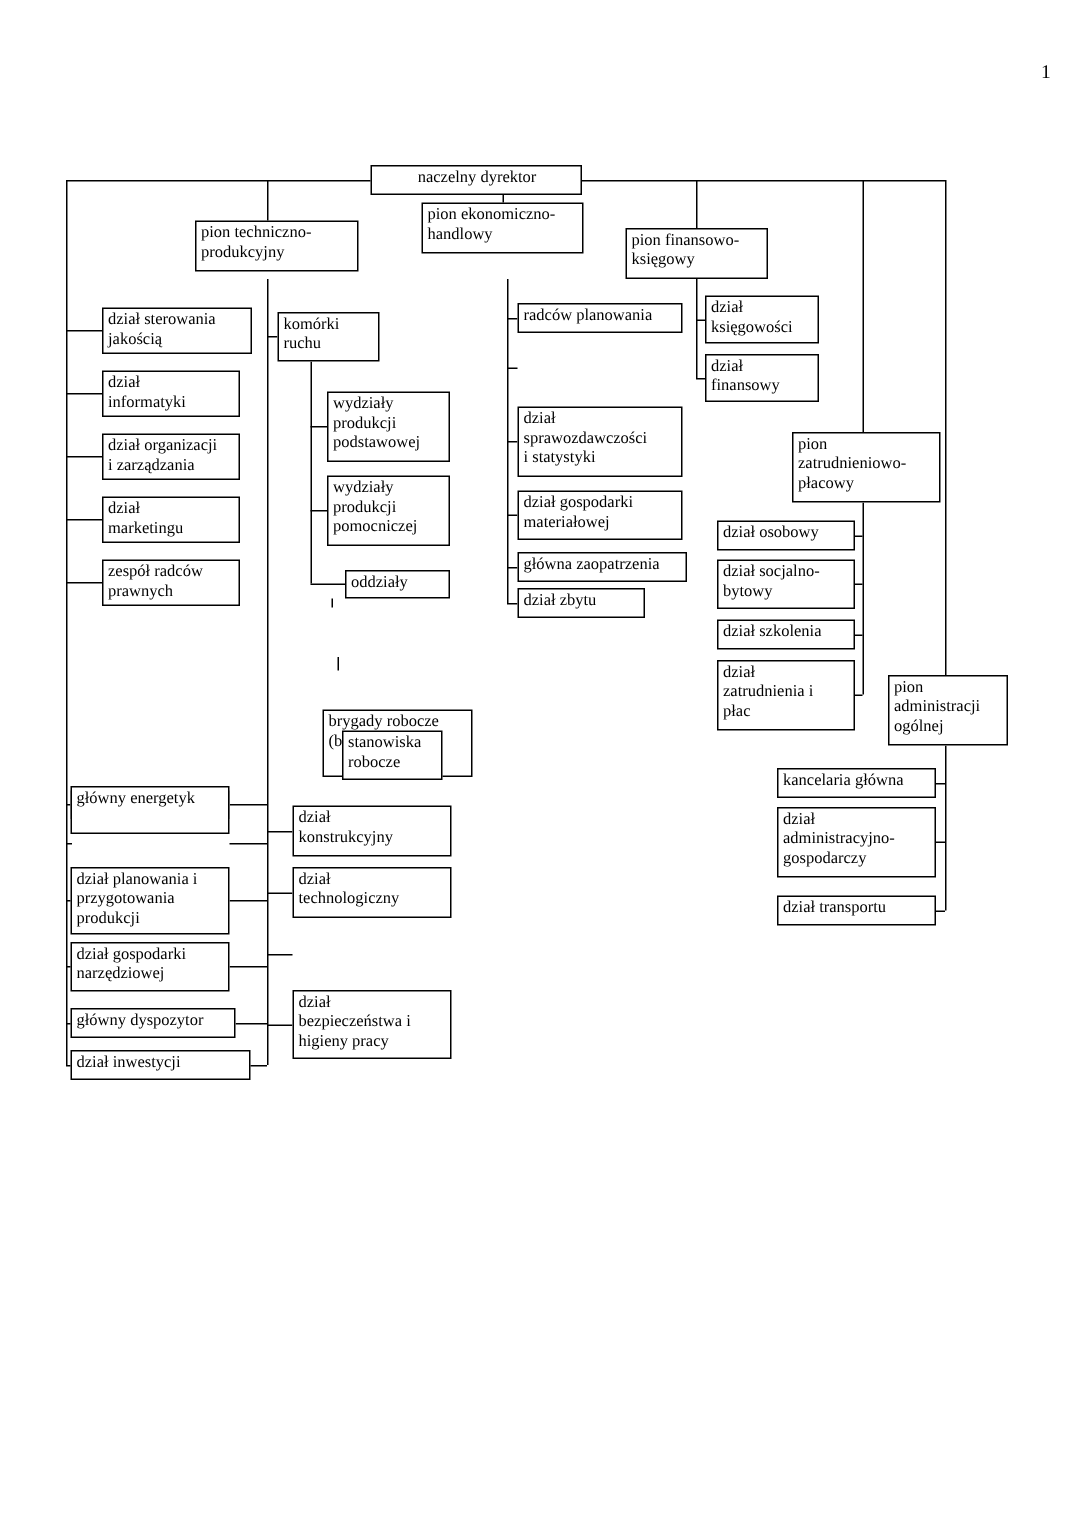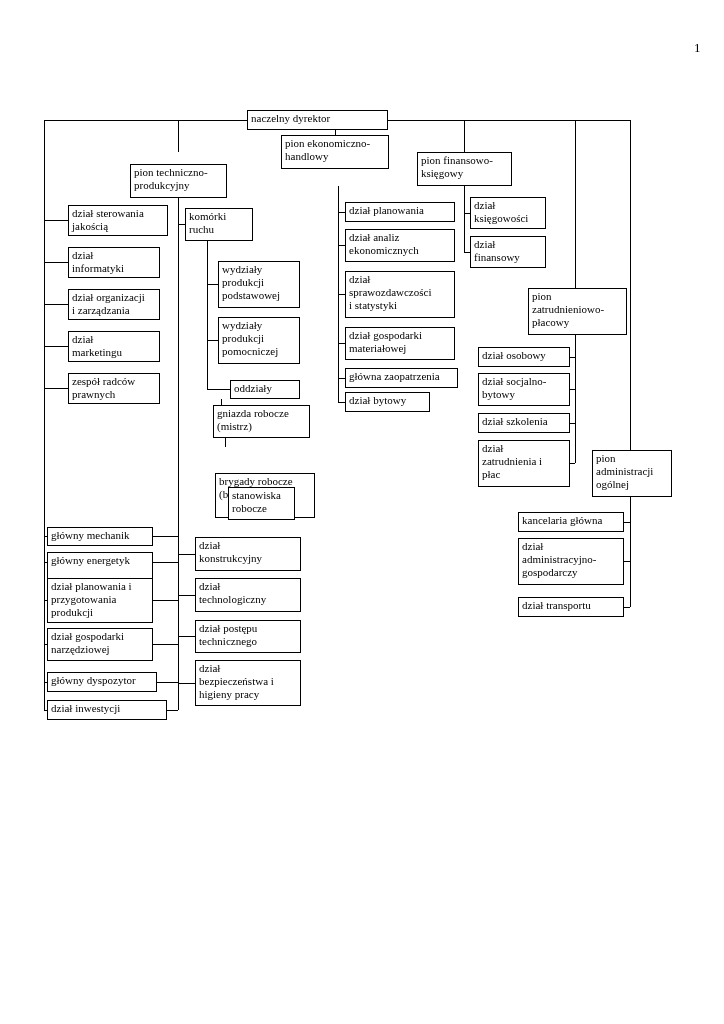--- a/index.html
+++ b/index.html
@@ -10,21 +10,21 @@
     font-family:"Liberation Serif","DejaVu Serif",serif;
     overflow:hidden;
   }
   .page-title { position:absolute; left:44px; top:82px; font-size:13.5px; white-space:nowrap; }
   .page-number { position:absolute; left:694px; top:40px; font-size:13px; }
   .node {
     position:absolute; border:1px solid #000; background:#fff;
     font-size:11px; line-height:13px; padding:1px 2px 1px 3px;
     white-space:pre-line; overflow:hidden;
   }
-  .center { text-align:left; }
+  .center { text-align:center; }
   .hline { position:absolute; height:1px; background:#000; }
   .vline { position:absolute; width:1px; background:#000; }
 </style>
 </head>
 <body>
 
 <div class="page">
 
   <div class="page-number">1</div>
 
@@ -88,21 +88,21 @@
   <div class="hline" style="left:570px;top:423px;width:5px"></div>
   <div class="hline" style="left:570px;top:463px;width:5px"></div>
 
   <div class="vline" style="left:630px;top:497px;height:110px"></div>
   <div class="hline" style="left:624px;top:522px;width:6px"></div>
   <div class="hline" style="left:624px;top:561px;width:6px"></div>
   <div class="hline" style="left:624px;top:607px;width:6px"></div>
 
   <div class="node center" style="left:247px;top:110px;width:141px;height:20px">naczelny dyrektor</div>
 
-  <div class="node" style="left:130px;top:164px;width:97px;height:34px">pion techniczno-
+  <div class="node" style="left:130px;top:147px;width:109px;height:34px">pion techniczno-
 produkcyjny</div>
   <div class="node" style="left:281px;top:135px;width:108px;height:34px">pion ekonomiczno-
 handlowy</div>
   <div class="node" style="left:417px;top:152px;width:95px;height:34px">pion finansowo-
 księgowy</div>
   <div class="node" style="left:528px;top:288px;width:99px;height:47px">pion
 zatrudnieniowo-
 płacowy</div>
   <div class="node" style="left:592px;top:450px;width:80px;height:47px">pion
 administracji
@@ -121,37 +121,33 @@
 
   <div class="node" style="left:185px;top:208px;width:68px;height:33px">komórki
 ruchu</div>
   <div class="node" style="left:218px;top:261px;width:82px;height:47px">wydziały
 produkcji
 podstawowej</div>
   <div class="node" style="left:218px;top:317px;width:82px;height:47px">wydziały
 produkcji
 pomocniczej</div>
   <div class="node" style="left:230px;top:380px;width:70px;height:19px">oddziały</div>
-  <div class="node" style="left:213px;top:405px;width:97px;height:33px">gniazda robocze
-(mistrz)</div>
   <div class="node" style="left:215px;top:473px;width:100px;height:45px">brygady robocze
 (brygadzista)</div>
   <div class="node" style="left:228px;top:487px;width:67px;height:33px">stanowiska
 robocze</div>
 
-  <div class="node" style="left:345px;top:202px;width:110px;height:20px">dział planowania</div>
-  <div class="node" style="left:345px;top:229px;width:110px;height:33px">dział analiz
-ekonomicznych</div>
+  <div class="node" style="left:345px;top:202px;width:110px;height:20px">radców planowania</div>
   <div class="node" style="left:345px;top:271px;width:110px;height:47px">dział
 sprawozdawczości
 i statystyki</div>
   <div class="node" style="left:345px;top:327px;width:110px;height:33px">dział gospodarki
 materiałowej</div>
   <div class="node" style="left:345px;top:368px;width:113px;height:20px">główna zaopatrzenia</div>
-  <div class="node" style="left:345px;top:392px;width:85px;height:20px">dział bytowy</div>
+  <div class="node" style="left:345px;top:392px;width:85px;height:20px">dział zbytu</div>
 
   <div class="node" style="left:470px;top:197px;width:76px;height:32px">dział
 księgowości</div>
   <div class="node" style="left:470px;top:236px;width:76px;height:32px">dział
 finansowy</div>
 
   <div class="node" style="left:478px;top:347px;width:92px;height:20px">dział osobowy</div>
   <div class="node" style="left:478px;top:373px;width:92px;height:33px">dział socjalno-
 bytowy</div>
   <div class="node" style="left:478px;top:413px;width:92px;height:20px">dział szkolenia</div>
@@ -159,32 +155,30 @@
 zatrudnienia i
 płac</div>
 
   <div class="node" style="left:518px;top:512px;width:106px;height:20px">kancelaria główna</div>
   <div class="node" style="left:518px;top:538px;width:106px;height:47px">dział
 administracyjno-
 gospodarczy</div>
   <div class="node" style="left:518px;top:597px;width:106px;height:20px">dział transportu</div>
 
   <div class="node" style="left:47px;top:527px;width:106px;height:19px">główny mechanik</div>
-  <div class="node" style="left:47px;top:552px;width:106px;height:32px">główny energetyk</div>
+  <div class="node" style="left:47px;top:524px;width:106px;height:32px">główny energetyk</div>
   <div class="node" style="left:47px;top:578px;width:106px;height:45px">dział planowania i
 przygotowania
 produkcji</div>
   <div class="node" style="left:47px;top:628px;width:106px;height:33px">dział gospodarki
 narzędziowej</div>
   <div class="node" style="left:47px;top:672px;width:110px;height:20px">główny dyspozytor</div>
   <div class="node" style="left:47px;top:700px;width:120px;height:20px">dział inwestycji</div>
 
   <div class="node" style="left:195px;top:537px;width:106px;height:34px">dział
 konstrukcyjny</div>
   <div class="node" style="left:195px;top:578px;width:106px;height:34px">dział
 technologiczny</div>
-  <div class="node" style="left:195px;top:620px;width:106px;height:33px">dział postępu
-technicznego</div>
   <div class="node" style="left:195px;top:660px;width:106px;height:46px">dział
 bezpieczeństwa i
 higieny pracy</div>
 
 </div>
 
 </body></html>

